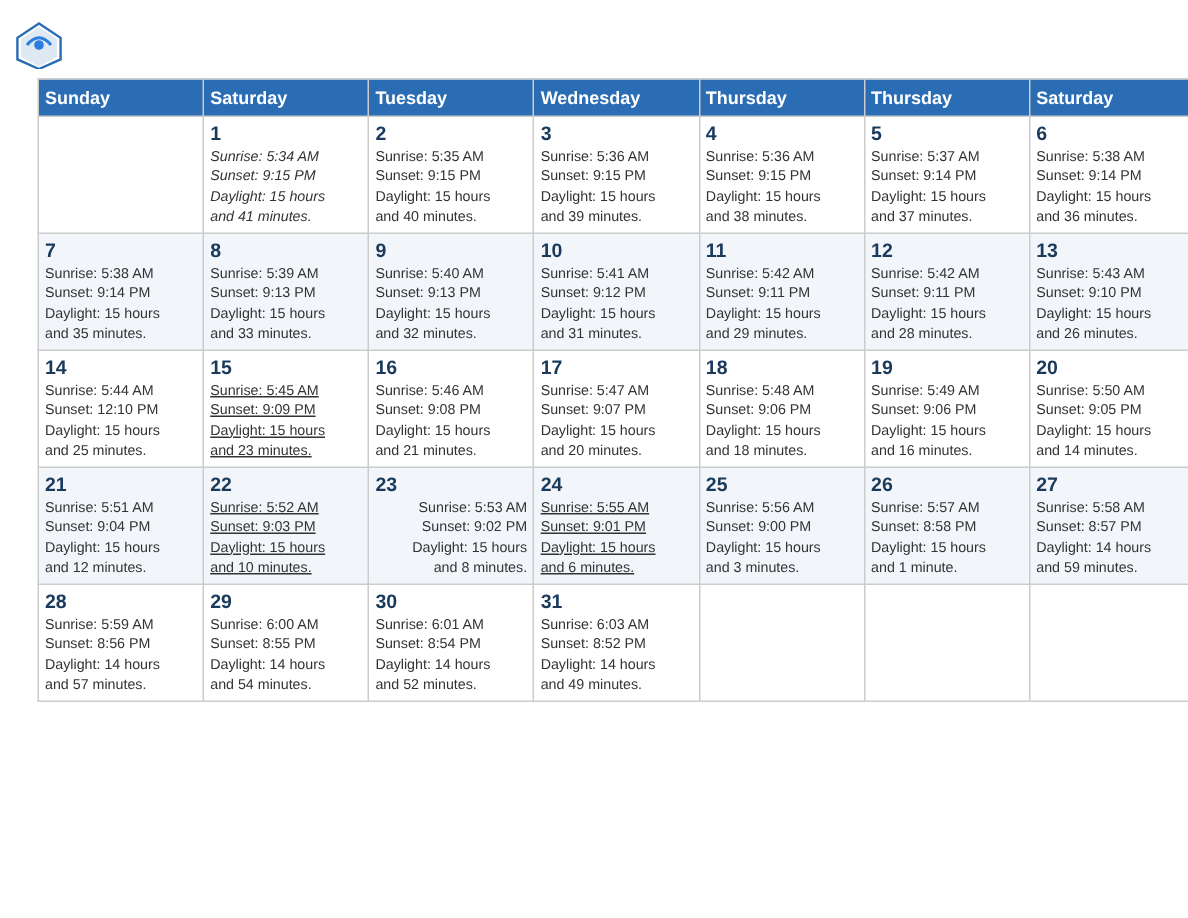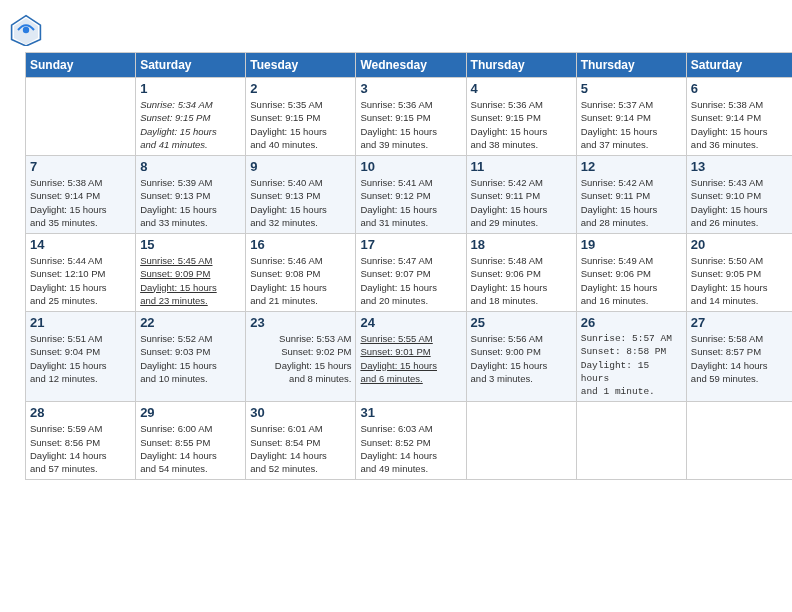--- a/index.html
+++ b/index.html
@@ -285,21 +285,21 @@
       <tr>
         <td>
           <div class="day-number">21</div>
           <div class="day-info" style="white-space: pre-line;">Sunrise: 5:51 AM
 Sunset: 9:04 PM
 Daylight: 15 hours
 and 12 minutes.</div>
         </td>
         <td>
           <div class="day-number">22</div>
-          <div class="day-info" style="white-space: pre-line;">Sunrise: 5:52 AM
+          <div class="day-info" style="white-space: pre-line; text-decoration: underline;">Sunrise: 5:52 AM
 Sunset: 9:03 PM
 Daylight: 15 hours
 and 10 minutes.</div>
         </td>
         <td>
           <div class="day-number">23</div>
           <div class="day-info" style="white-space: pre-line; text-align: right;">Sunrise: 5:53 AM
 Sunset: 9:02 PM
 Daylight: 15 hours
 and 8 minutes.</div>
@@ -313,21 +313,21 @@
         </td>
         <td>
           <div class="day-number">25</div>
           <div class="day-info" style="white-space: pre-line;">Sunrise: 5:56 AM
 Sunset: 9:00 PM
 Daylight: 15 hours
 and 3 minutes.</div>
         </td>
         <td>
           <div class="day-number">26</div>
-          <div class="day-info" style="white-space: pre-line; font-family: Liberation Mono, monospace;">Sunrise: 5:57 AM
+          <div class="day-info" style="white-space: pre-line;">Sunrise: 5:57 AM
 Sunset: 8:58 PM
 Daylight: 15 hours
 and 1 minute.</div>
         </td>
         <td>
           <div class="day-number">27</div>
           <div class="day-info" style="white-space: pre-line;">Sunrise: 5:58 AM
 Sunset: 8:57 PM
 Daylight: 14 hours
 and 59 minutes.</div>

